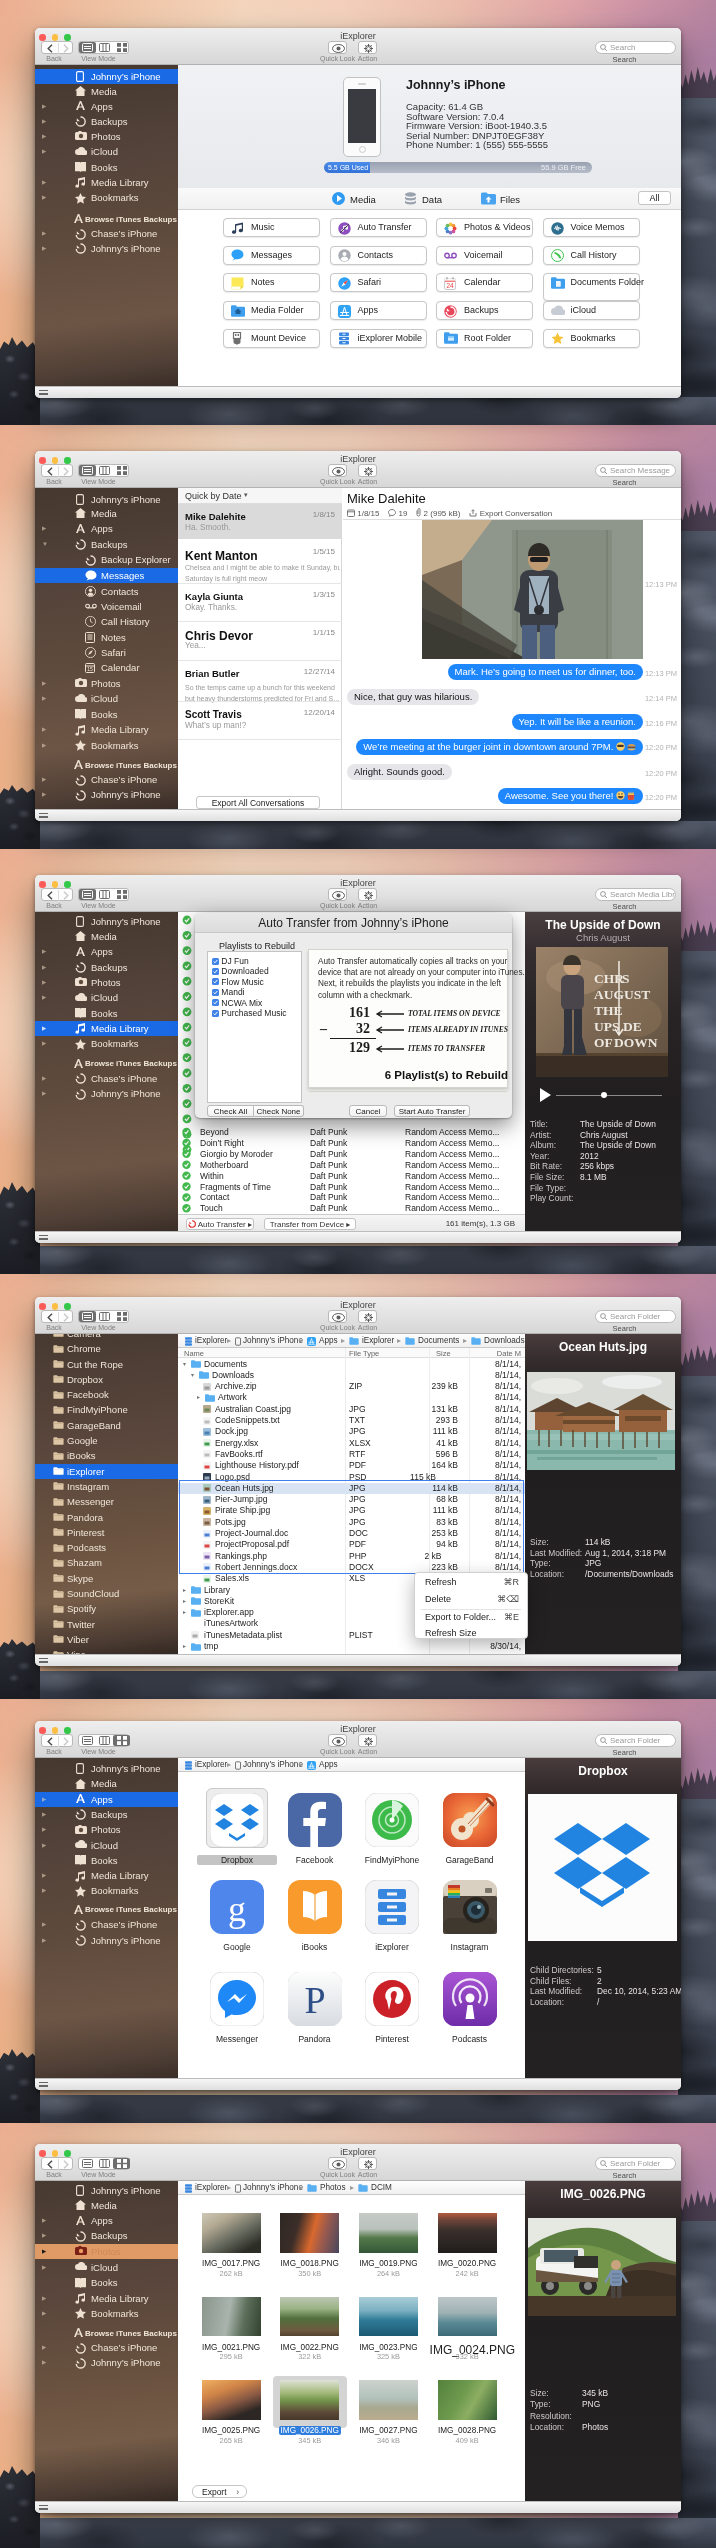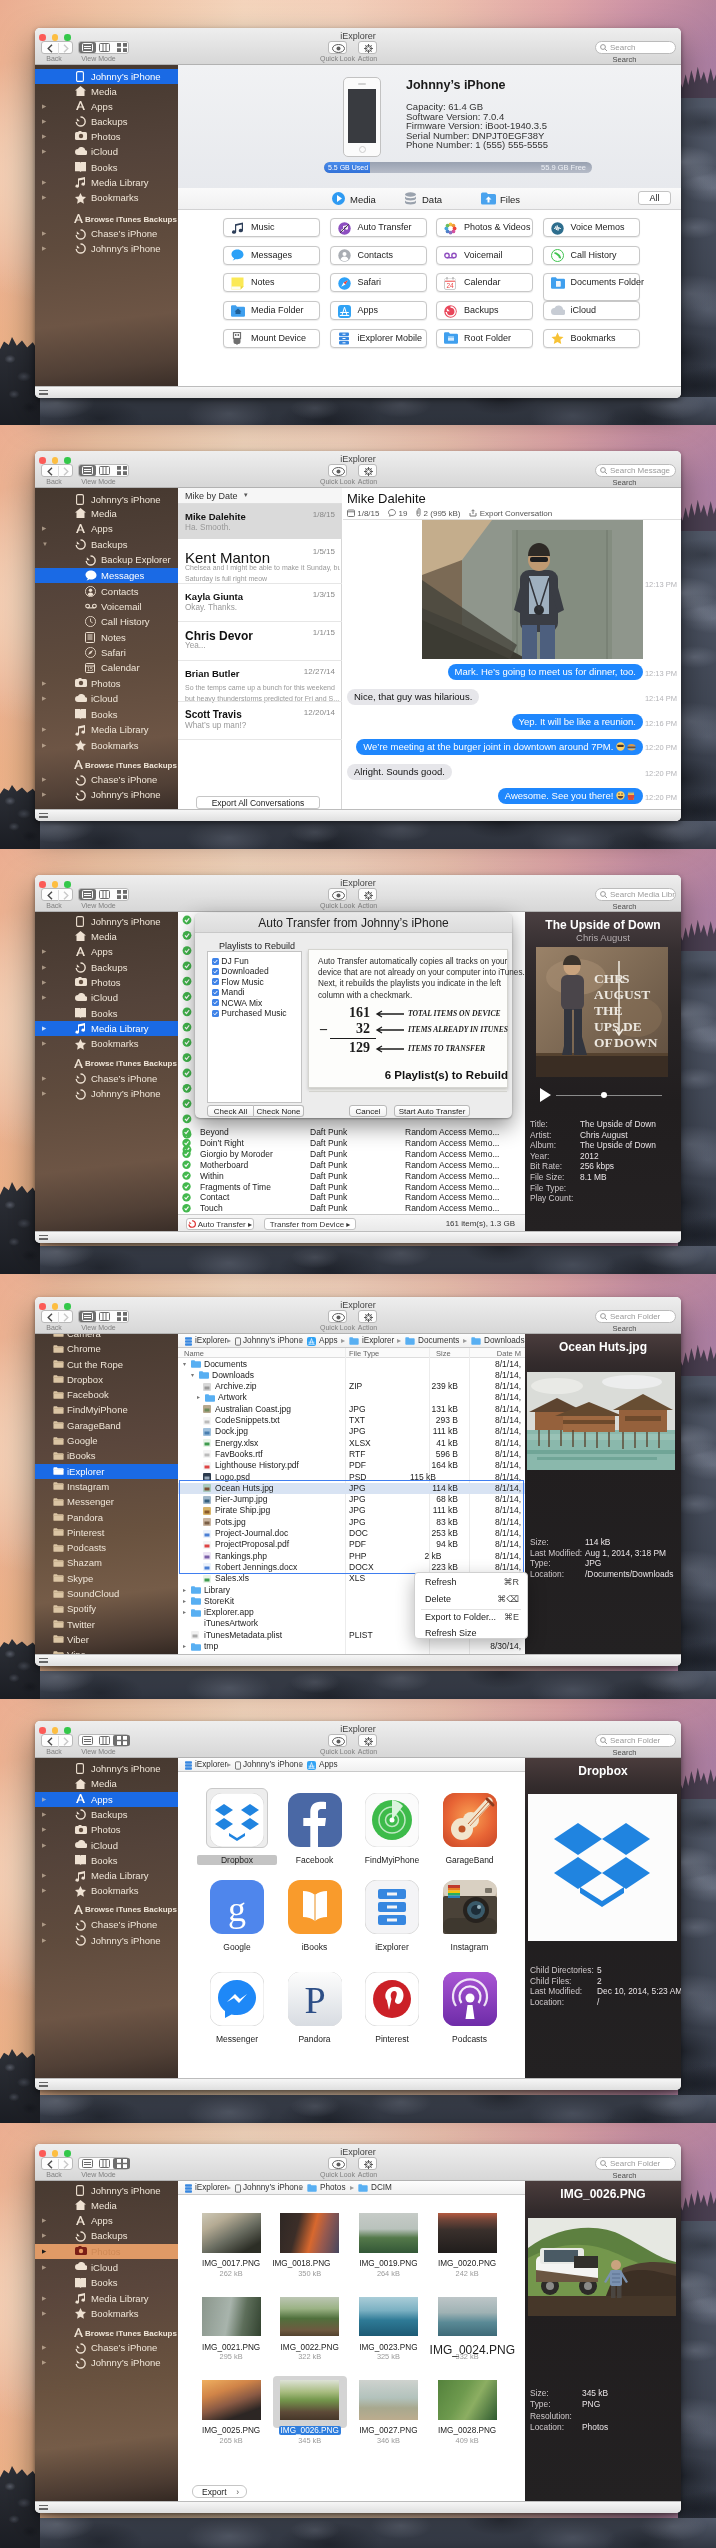--- a/index.html
+++ b/index.html
@@ -680,28 +680,28 @@
         <svg width="11" height="11" viewBox="0 0 11 11">
           <path d="M5.5 1A4.5 4.5 0 1 1 1.2 6" fill="none" stroke="#eee1d2" stroke-width="1.4"></path>
           <path d="M1.8 2.2v3h3z" fill="#eee1d2"></path>
         </svg>
         <span>Johnny’s iPhone</span>
       </div>
 </div>
 
 <div style="position:absolute;left:143px;top:37px;width:164px;bottom:12px;background:#fff;border-right:1px solid #d6d6d6">
  <div style="position:absolute;left:0;top:0;width:164px;height:16px;background:#f6f6f6;border-bottom:1px solid #ddd">
-  <span style="position:absolute;left:7px;top:3px;font-size:9px;color:#333">Mike by Date</span>
+  <span style="position:absolute;left:7px;top:3px;font-size:9px;color:#333">Quick by Date</span>
         <span style="position:absolute;left:66px;top:3px;font-size:7px;color:#555">▾</span>
       </div>
  <div style="position:absolute;left:0;top:16px;width:164px;height:35px;background:#dadada"></div>
  <div style="position:absolute;left:7px;top:23px;font-size:9.5px;font-weight:bold;color:#111">Mike Dalehite</div>
       <div style="position:absolute;right:6px;top:22px;font-size:8px;color:#888">1/8/15</div>
  <div style="position:absolute;left:7px;top:35px;font-size:8.2px;color:#999">Ha. Smooth.</div>
- <div style="position:absolute;left:7px;top:61px;font-size:15px;font-weight:normal;color:#111">Kent Manton</div>
+ <div style="position:absolute;left:7px;top:61px;font-size:12px;font-weight:bold;color:#111">Kent Manton</div>
       <div style="position:absolute;right:6px;top:59px;font-size:8px;color:#888">1/5/15</div>
  <div style="position:absolute;left:7px;top:74px;font-size:7px;line-height:11px;color:#999;white-space:nowrap;width:155px;overflow:hidden">Chelsea and I might be able to make it Sunday, but<br>Saturday is full right meow</div>
  <div style="position:absolute;left:0;top:95px;width:164px;border-top:1px solid #e6e6e6"></div>
  <div style="position:absolute;left:7px;top:103px;font-size:9.5px;font-weight:bold;color:#111">Kayla Giunta</div>
       <div style="position:absolute;right:6px;top:102px;font-size:8px;color:#888">1/3/15</div>
  <div style="position:absolute;left:7px;top:115px;font-size:8.2px;color:#999">Okay. Thanks.</div>
  <div style="position:absolute;left:0;top:133px;width:164px;border-top:1px solid #e6e6e6"></div>
  <div style="position:absolute;left:7px;top:141px;font-size:12px;font-weight:bold;color:#111">Chris Devor</div>
       <div style="position:absolute;right:6px;top:140px;font-size:8px;color:#888">1/1/15</div>
  <div style="position:absolute;left:7px;top:153px;font-size:8.2px;color:#999">Yea...</div>
@@ -2179,21 +2179,21 @@
  <svg width="10" height="8" style="position:absolute;left:180px;top:3px" viewBox="0 0 14 12">
         <path d="M0 1.5A1.2 1.2 0 0 1 1.2.3h3.6L6 1.8h6.8A1.2 1.2 0 0 1 14 3v7.5a1.2 1.2 0 0 1-1.2 1.2H1.2A1.2 1.2 0 0 1 0 10.5z" fill="#58aff2"></path>
       </svg>
       <span style="left:193px">DCIM</span>
 </div>
 <div style="position:absolute;left:143px;top:51px;width:347px;bottom:12px;background:#fff" id="grid6">
  <div style="position:absolute;left:23.6px;top:18.3px;width:59px;height:39.5px;background:linear-gradient(150deg,#cdc8b6 0%,#b5ab94 25%,#6b6e62 55%,#2c2e26 85%)"></div>
       <div style="position:absolute;left:15.600000000000001px;top:64.3px;width:75px;text-align:center;font-size:8.2px;color:#222">IMG_0017.PNG</div>
       <div style="position:absolute;left:15.600000000000001px;top:73.8px;width:75px;text-align:center;font-size:7.4px;color:#9a9a9a">262 kB</div>
       <div style="position:absolute;left:102.2px;top:18.3px;width:59px;height:39.5px;background:linear-gradient(105deg,#2e2724 0%,#3c2e28 30%,#d8682e 55%,#9a5a4e 72%,#46465e 100%)"></div>
-      <div style="position:absolute;left:94.2px;top:64.3px;width:75px;font-size:8.2px;color:#222">IMG_0018.PNG</div>
+      <div style="position:absolute;left:94.2px;top:64.3px;width:75px;text-align:center;font-size:8.2px;color:#222">IMG_0018.PNG</div>
       <div style="position:absolute;left:94.2px;top:73.8px;width:75px;text-align:center;font-size:7.4px;color:#9a9a9a">350 kB</div>
       <div style="position:absolute;left:180.9px;top:18.3px;width:59px;height:39.5px;background:linear-gradient(#c6cbc7 0%,#b9c2bc 40%,#54794a 62%,#335737 100%)"></div>
       <div style="position:absolute;left:172.9px;top:64.3px;width:75px;text-align:center;font-size:8.2px;color:#222">IMG_0019.PNG</div>
       <div style="position:absolute;left:172.9px;top:73.8px;width:75px;text-align:center;font-size:7.4px;color:#9a9a9a">264 kB</div>
       <div style="position:absolute;left:259.6px;top:18.3px;width:59px;height:39.5px;background:linear-gradient(#b55a40 0%,#6e4438 18%,#3a302c 42%,#201d1c 100%)"></div>
       <div style="position:absolute;left:251.60000000000002px;top:64.3px;width:75px;text-align:center;font-size:8.2px;color:#222">IMG_0020.PNG</div>
       <div style="position:absolute;left:251.60000000000002px;top:73.8px;width:75px;text-align:center;font-size:7.4px;color:#9a9a9a">242 kB</div>
       <div style="position:absolute;left:23.6px;top:101.8px;width:59px;height:39.5px;background:linear-gradient(100deg,#8a968c 0%,#a8b4ac 45%,#5d6e5a 70%,#32422f 100%)"></div>
       <div style="position:absolute;left:15.600000000000001px;top:147.8px;width:75px;text-align:center;font-size:8.2px;color:#222">IMG_0021.PNG</div>
       <div style="position:absolute;left:15.600000000000001px;top:157.3px;width:75px;text-align:center;font-size:7.4px;color:#9a9a9a">295 kB</div>

